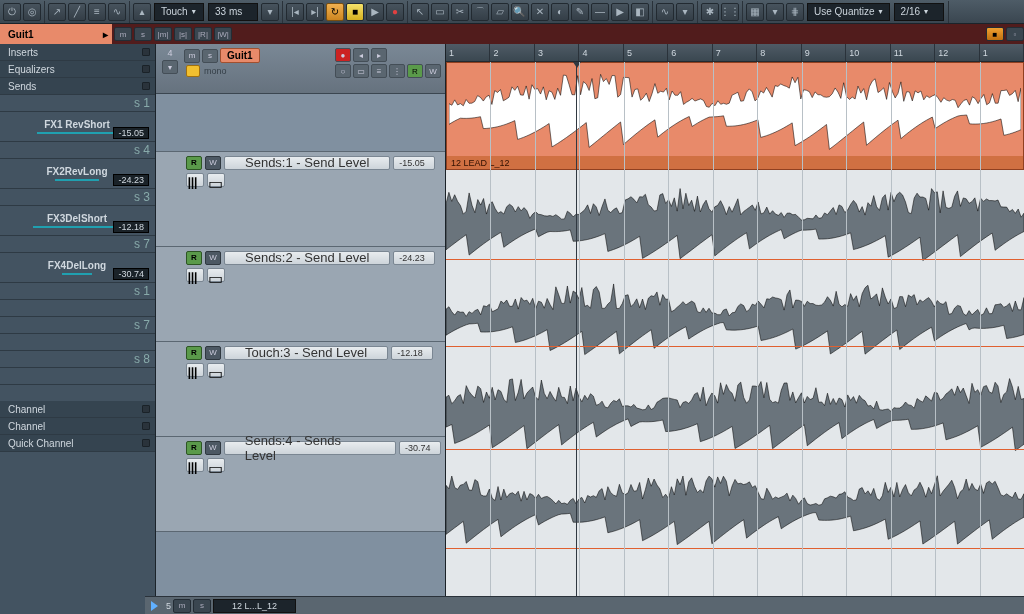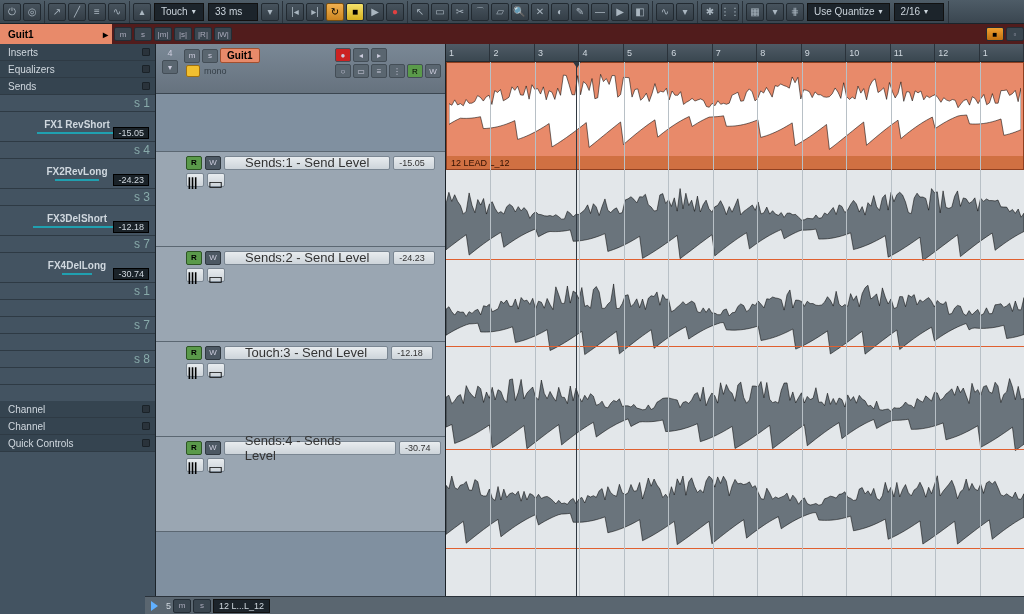--- a/index.html
+++ b/index.html
@@ -72,21 +72,21 @@
 .auto-lane { position:absolute; left:0; right:0; height:95px; background:#e3e7ea; }
 .auto-lane .wave { position:absolute; inset:8px 0; }
 .auto-lane .autoline { position:absolute; bottom:12px; left:0; right:0; height:1px; border-top:1px solid #e06030; }
 
 svg.wf { width:100%; height:100%; }
 svg.wf path { stroke:#000; stroke-width:0.6; }
 
 
 .bottombar { position:absolute; bottom:0; left:145px; right:0; height:18px; background:#5a6670; border-top:1px solid #2a323a; display:flex; align-items:center; font-size:9px; color:#d0d8df; padding-left:6px; gap:2px; }
 .bb-play { width:0; height:0; border-top:5px solid transparent; border-bottom:5px solid transparent; border-left:7px solid #60b0ff; margin-right:6px; }
-.bb-field { background:#1c242b; border:1px solid #111; height:14px; padding:0 5px; display:flex; align-items:center; }
+.bb-field { background:#1c242b; border:1px solid #111; height:14px; padding:0 18px; display:flex; align-items:center; }
 </style>
 </head>
 <body>
 
 <div class="toolbar">
   <div class="tb-seg">
     <div class="tb-btn">⏻</div>
     <div class="tb-btn">◎</div>
   </div>
   <div class="tb-seg">
@@ -236,21 +236,21 @@
     <div style="flex-basis:16px"></div>
     <div class="lp-row section">
       <span>Channel</span>
         <div class="lp-chip"></div>
     </div>
     <div class="lp-row section">
       <span>Channel</span>
         <div class="lp-chip"></div>
     </div>
     <div class="lp-row section">
-      <span>Quick Controls</span>
+      <span>Quick Channel</span>
         <div class="lp-chip"></div>
     </div>
   </div>
 
   <div class="trackcol">
     <div class="track-header">
       <div style="width:20px; display:flex; flex-direction:column; align-items:center; gap:2px;">
         <div style="font-size:9px; color:#ccd">4</div>
         <div class="mini">▾</div>
       </div>

